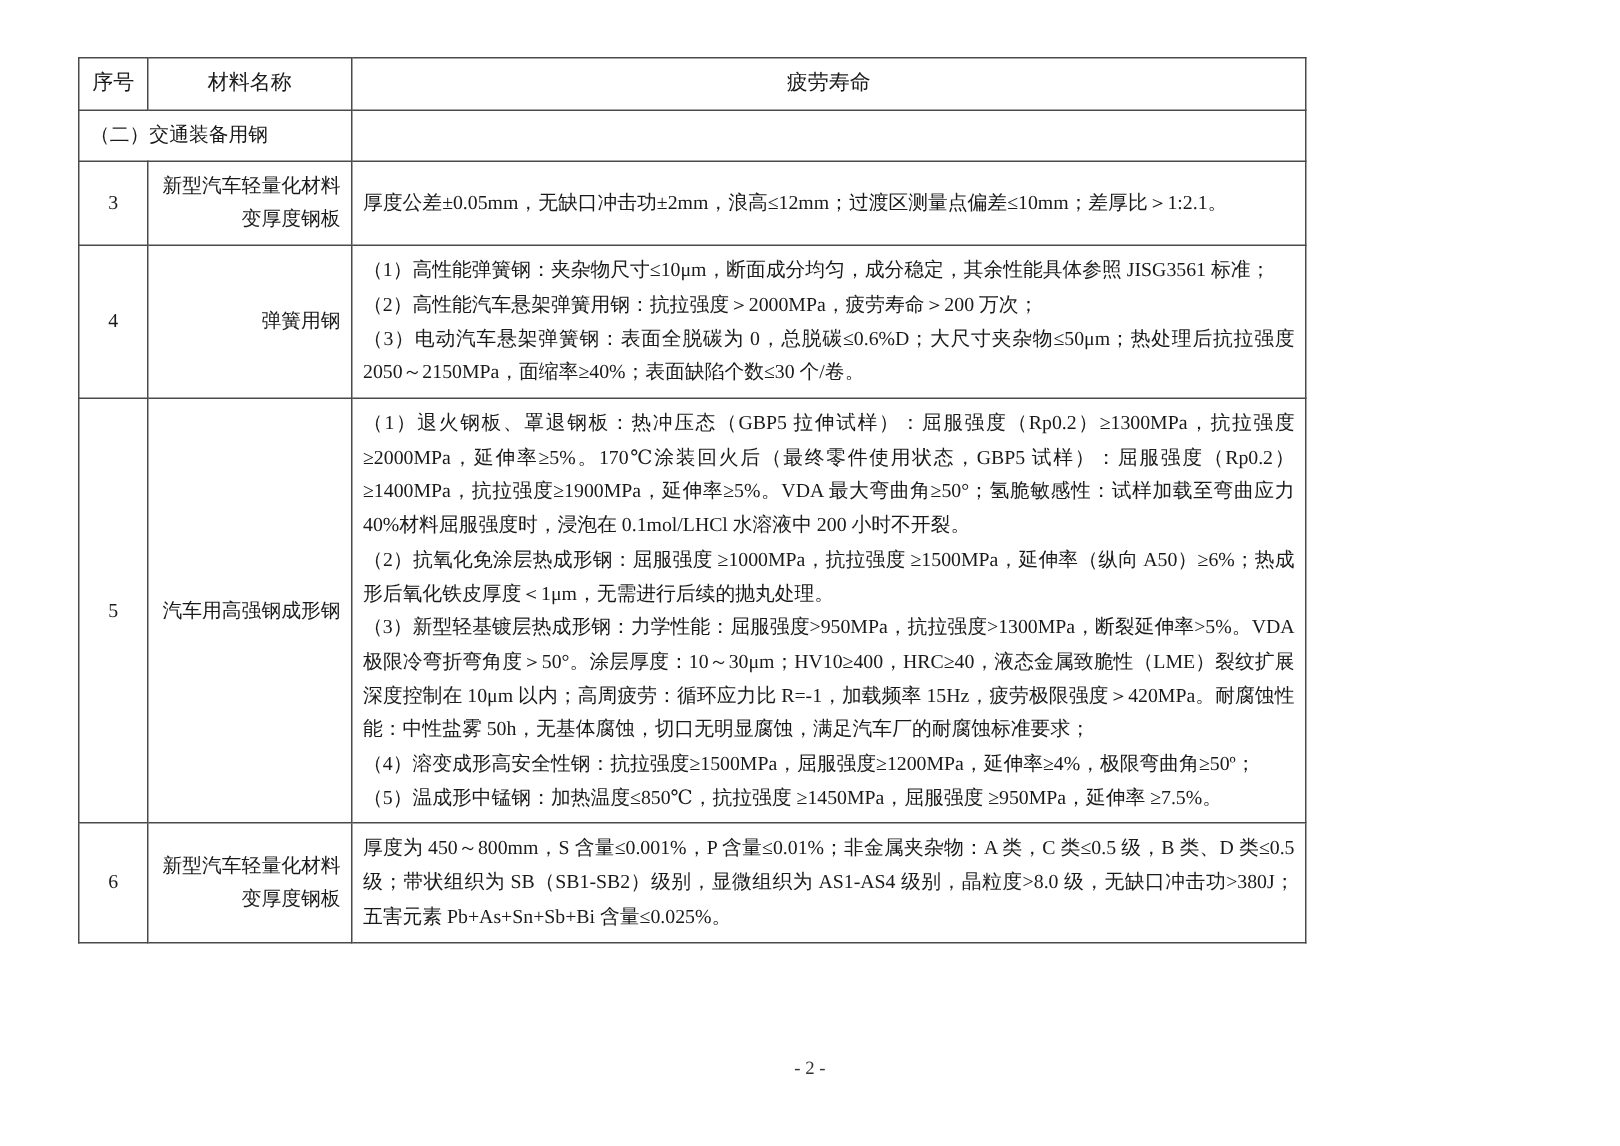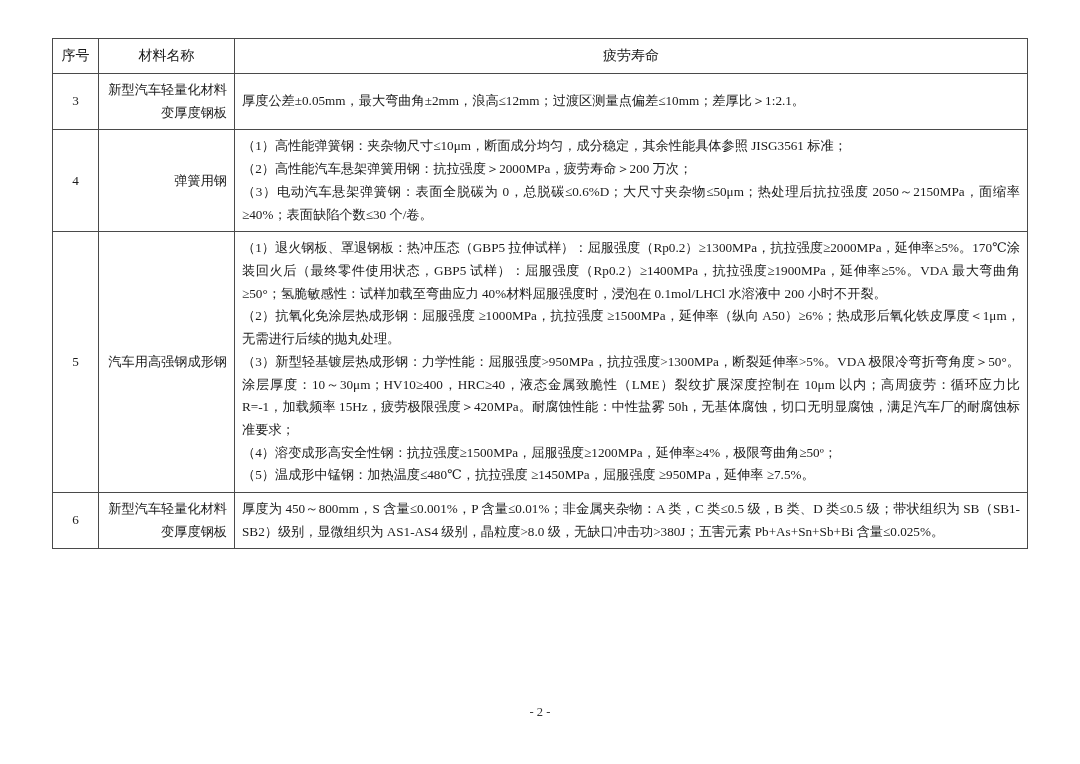--- a/index.html
+++ b/index.html
@@ -16,21 +16,21 @@
     overflow: hidden;
   }
   .page {
     width: 1080px;
     height: 764px;
     box-sizing: border-box;
     padding: 38px 52px 0 52px;
     position: relative;
   }
   table.doc-table {
-    width: 976px;
+    width: 819px;
     border-collapse: collapse;
     table-layout: fixed;
     font-size: 13.2px;
   }
   table.doc-table td, table.doc-table th {
     border: 1px solid #4a4a4a;
     vertical-align: middle;
     padding: 5px 7px;
     line-height: 1.72;
   }
@@ -95,26 +95,30 @@
     </colgroup>
     <thead>
       <tr>
         <td class="cell-center">序号</td>
         <td class="cell-center">材料名称</td>
         <td class="cell-center">疲劳寿命</td>
       </tr>
     </thead>
     <tbody>
 
+      <tr class="span-row">
+        <td class="group-label" colspan="2">（二）交通装备用钢</td>
+        <td class="empty-cell"></td>
+      </tr>
 
       <tr>
         <td class="cell-center">3</td>
         <td class="cell-name">新型汽车轻量化材料变厚度钢板</td>
         <td class="cell-req">
-          <p>厚度公差±0.05mm，最大弯曲角±2mm，浪高≤12mm；过渡区测量点偏差≤10mm；差厚比＞1:2.1。</p>
+          <p>厚度公差±0.05mm，无缺口冲击功±2mm，浪高≤12mm；过渡区测量点偏差≤10mm；差厚比＞1:2.1。</p>
         </td>
       </tr>
 
       <tr>
         <td class="cell-center">4</td>
         <td class="cell-name">弹簧用钢</td>
         <td class="cell-req">
           <p>（1）高性能弹簧钢：夹杂物尺寸≤10μm，断面成分均匀，成分稳定，其余性能具体参照 JISG3561 标准；</p>
           <p>（2）高性能汽车悬架弹簧用钢：抗拉强度＞2000MPa，疲劳寿命＞200 万次；</p>
           <p>（3）电动汽车悬架弹簧钢：表面全脱碳为 0，总脱碳≤0.6%D；大尺寸夹杂物≤50μm；热处理后抗拉强度 2050～2150MPa，面缩率≥40%；表面缺陷个数≤30 个/卷。</p>
@@ -122,21 +126,21 @@
       </tr>
 
       <tr>
         <td class="cell-center">5</td>
         <td class="cell-name">汽车用高强钢成形钢</td>
         <td class="cell-req">
           <p>（1）退火钢板、罩退钢板：热冲压态（GBP5 拉伸试样）：屈服强度（Rp0.2）≥1300MPa，抗拉强度≥2000MPa，延伸率≥5%。170℃涂装回火后（最终零件使用状态，GBP5 试样）：屈服强度（Rp0.2）≥1400MPa，抗拉强度≥1900MPa，延伸率≥5%。VDA 最大弯曲角≥50°；氢脆敏感性：试样加载至弯曲应力 40%材料屈服强度时，浸泡在 0.1mol/LHCl 水溶液中 200 小时不开裂。</p>
           <p>（2）抗氧化免涂层热成形钢：屈服强度 ≥1000MPa，抗拉强度 ≥1500MPa，延伸率（纵向 A50）≥6%；热成形后氧化铁皮厚度＜1μm，无需进行后续的抛丸处理。</p>
           <p>（3）新型轻基镀层热成形钢：力学性能：屈服强度&gt;950MPa，抗拉强度&gt;1300MPa，断裂延伸率&gt;5%。VDA 极限冷弯折弯角度＞50°。涂层厚度：10～30μm；HV10≥400，HRC≥40，液态金属致脆性（LME）裂纹扩展深度控制在 10μm 以内；高周疲劳：循环应力比 R=-1，加载频率 15Hz，疲劳极限强度＞420MPa。耐腐蚀性能：中性盐雾 50h，无基体腐蚀，切口无明显腐蚀，满足汽车厂的耐腐蚀标准要求；</p>
           <p>（4）溶变成形高安全性钢：抗拉强度≥1500MPa，屈服强度≥1200MPa，延伸率≥4%，极限弯曲角≥50º；</p>
-          <p>（5）温成形中锰钢：加热温度≤480℃，抗拉强度 ≥1450MPa，屈服强度 ≥950MPa，延伸率 ≥7.5%。</p>
+          <p>（5）温成形中锰钢：加热温度≤850℃，抗拉强度 ≥1450MPa，屈服强度 ≥950MPa，延伸率 ≥7.5%。</p>
         </td>
       </tr>
 
       <tr>
         <td class="cell-center">6</td>
         <td class="cell-name">新型汽车轻量化材料变厚度钢板</td>
         <td class="cell-req">
           <p>厚度为 450～800mm，S 含量≤0.001%，P 含量≤0.01%；非金属夹杂物：A 类，C 类≤0.5 级，B 类、D 类≤0.5 级；带状组织为 SB（SB1-SB2）级别，显微组织为 AS1-AS4 级别，晶粒度&gt;8.0 级，无缺口冲击功&gt;380J；五害元素 Pb+As+Sn+Sb+Bi 含量≤0.025%。</p>
         </td>
       </tr>

